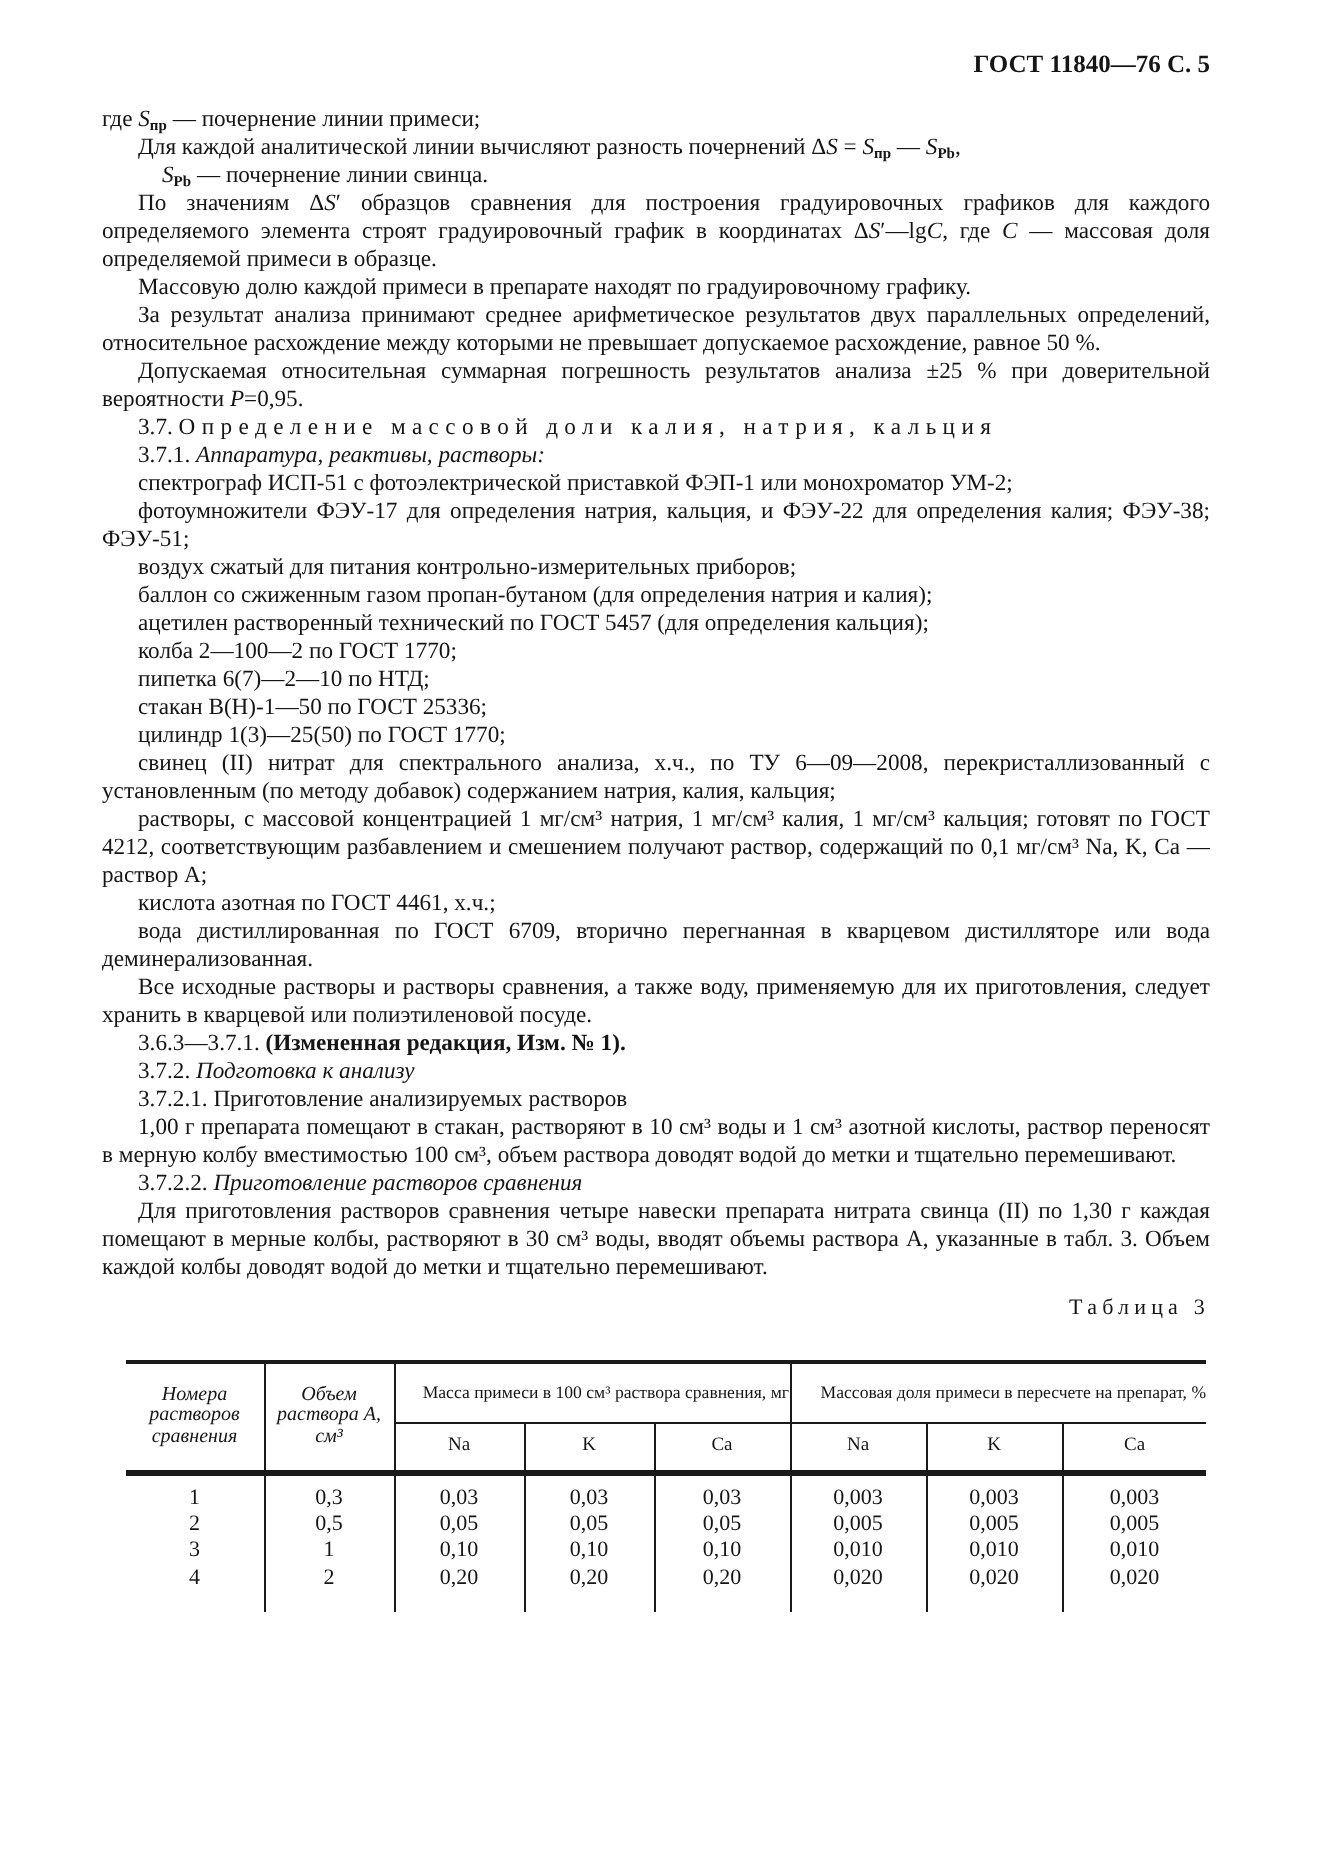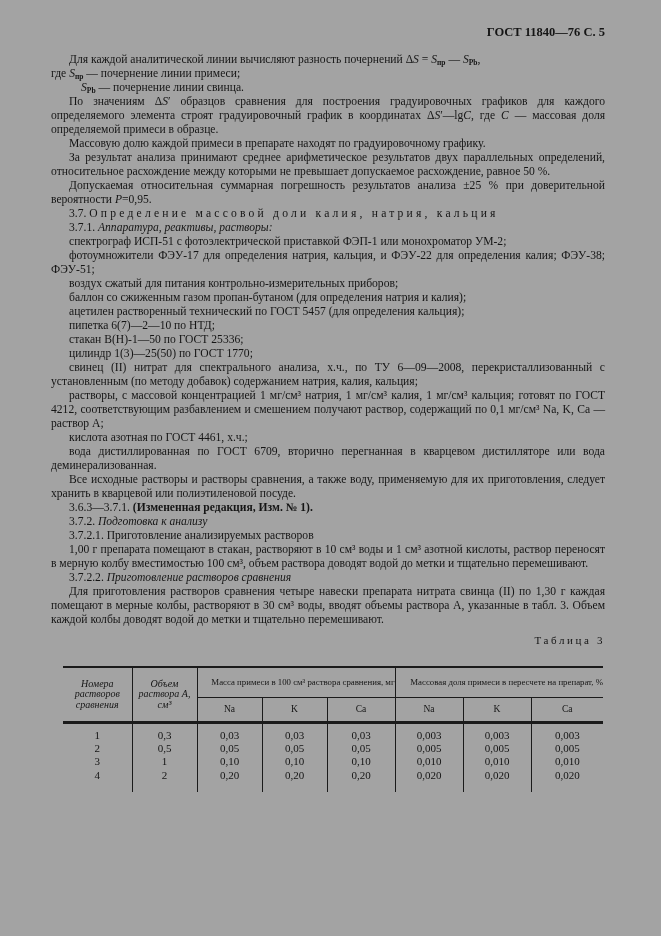--- a/index.html
+++ b/index.html
@@ -1,19 +1,19 @@
 <!DOCTYPE html>
 <html><head>
 <meta charset="utf-8">
 <style>
   html,body { margin:0; padding:0; background:#e8e8e8; }
   .page {
     position:relative;
     width:661px; height:936px;
-    background:#a3a3a3;
+    background:#ffffff;
     font-family:"Liberation Serif", serif;
     color:#151515;
     overflow:hidden;
     margin:0 auto;
   }
   .content {
     position:absolute;
     left:51px; top:26px;
     width:554px;
   }
@@ -80,34 +80,35 @@
 </style>
 </head>
 <body>
 
 <div class="page">
   <div class="content">
 
     <div class="page-header">ГОСТ 11840—76 С. 5</div>
 
     <div id="doc-body">
+        <p class="para"><span>где </span><span style="font-style: italic;">S</span><sub style="font-weight: bold;">пр</sub><span> — почернение линии примеси;</span></p>
         <p class="para ind"><span>Для каждой аналитической линии вычисляют разность почернений Δ</span><span style="font-style: italic;">S</span><span> = </span><span style="font-style: italic;">S</span><sub style="font-weight: bold;">пр</sub><span> — </span><span style="font-style: italic;">S</span><sub style="font-weight: bold;">Pb</sub><span>,</span></p>
-        <p class="para"><span>где </span><span style="font-style: italic;">S</span><sub style="font-weight: bold;">пр</sub><span> — почернение линии примеси;</span></p>
         <p class="para hang"><span style="font-style: italic;">S</span><sub style="font-weight: bold;">Pb</sub><span> — почернение линии свинца.</span></p>
         <p class="para ind"><span>По значениям Δ</span><span style="font-style: italic;">S</span><span>′ образцов сравнения для построения градуировочных графиков для каждого определяемого элемента строят градуировочный график в координатах Δ</span><span style="font-style: italic;">S</span><span>′—lg</span><span style="font-style: italic;">C</span><span>, где </span><span style="font-style: italic;">C</span><span> — массовая доля определяемой примеси в образце.</span></p>
         <p class="para ind"><span>Массовую долю каждой примеси в препарате находят по градуировочному графику.</span></p>
         <p class="para ind"><span>За результат анализа принимают среднее арифметическое результатов двух параллельных определений, относительное расхождение между которыми не превышает допускаемое расхождение, равное 50 %.</span></p>
         <p class="para ind"><span>Допускаемая относительная суммарная погрешность результатов анализа ±25 % при доверительной вероятности </span><span style="font-style: italic;">P</span><span>=0,95.</span></p>
         <p class="para ind"><span>3.7. </span><span class="sp-seg">Определение массовой доли калия, натрия, кальция</span></p>
         <p class="para ind"><span>3.7.1. </span><span style="font-style: italic;">Аппаратура, реактивы, растворы:</span></p>
         <p class="para ind"><span>спектрограф ИСП-51 с фотоэлектрической приставкой ФЭП-1 или монохроматор УМ-2;</span></p>
         <p class="para ind"><span>фотоумножители ФЭУ-17 для определения натрия, кальция, и ФЭУ-22 для определения калия; ФЭУ-38; ФЭУ-51;</span></p>
         <p class="para ind"><span>воздух сжатый для питания контрольно-измерительных приборов;</span></p>
         <p class="para ind"><span>баллон со сжиженным газом пропан-бутаном (для определения натрия и калия);</span></p>
         <p class="para ind"><span>ацетилен растворенный технический по ГОСТ 5457 (для определения кальция);</span></p>
+        <p class="para ind"><span>колба 2—100—2 по ГОСТ 1770;</span></p>
         <p class="para ind"><span>пипетка 6(7)—2—10 по НТД;</span></p>
         <p class="para ind"><span>стакан В(Н)-1—50 по ГОСТ 25336;</span></p>
         <p class="para ind"><span>цилиндр 1(3)—25(50) по ГОСТ 1770;</span></p>
         <p class="para ind"><span>свинец (II) нитрат для спектрального анализа, х.ч., по ТУ 6—09—2008, перекристаллизованный с установленным (по методу добавок) содержанием натрия, калия, кальция;</span></p>
         <p class="para ind"><span>растворы,  с массовой концентрацией 1 мг/см³ натрия, 1 мг/см³ калия, 1 мг/см³ кальция; готовят по ГОСТ 4212, соответствующим разбавлением и смешением получают раствор, содержащий по 0,1 мг/см³ Na, K, Ca — раствор А;</span></p>
         <p class="para ind"><span>кислота азотная по ГОСТ 4461, х.ч.;</span></p>
         <p class="para ind"><span>вода дистиллированная по ГОСТ 6709, вторично перегнанная в кварцевом дистилляторе или вода деминерализованная.</span></p>
         <p class="para ind"><span>Все исходные растворы и растворы сравнения, а также воду, применяемую для их приготовления, следует хранить в кварцевой или полиэтиленовой посуде.</span></p>
         <p class="para ind"><span>3.6.3—3.7.1. </span><span style="font-weight: bold;">(Измененная редакция, Изм. № 1).</span></p>
         <p class="para ind"><span>3.7.2. </span><span style="font-style: italic;">Подготовка к анализу</span></p>

